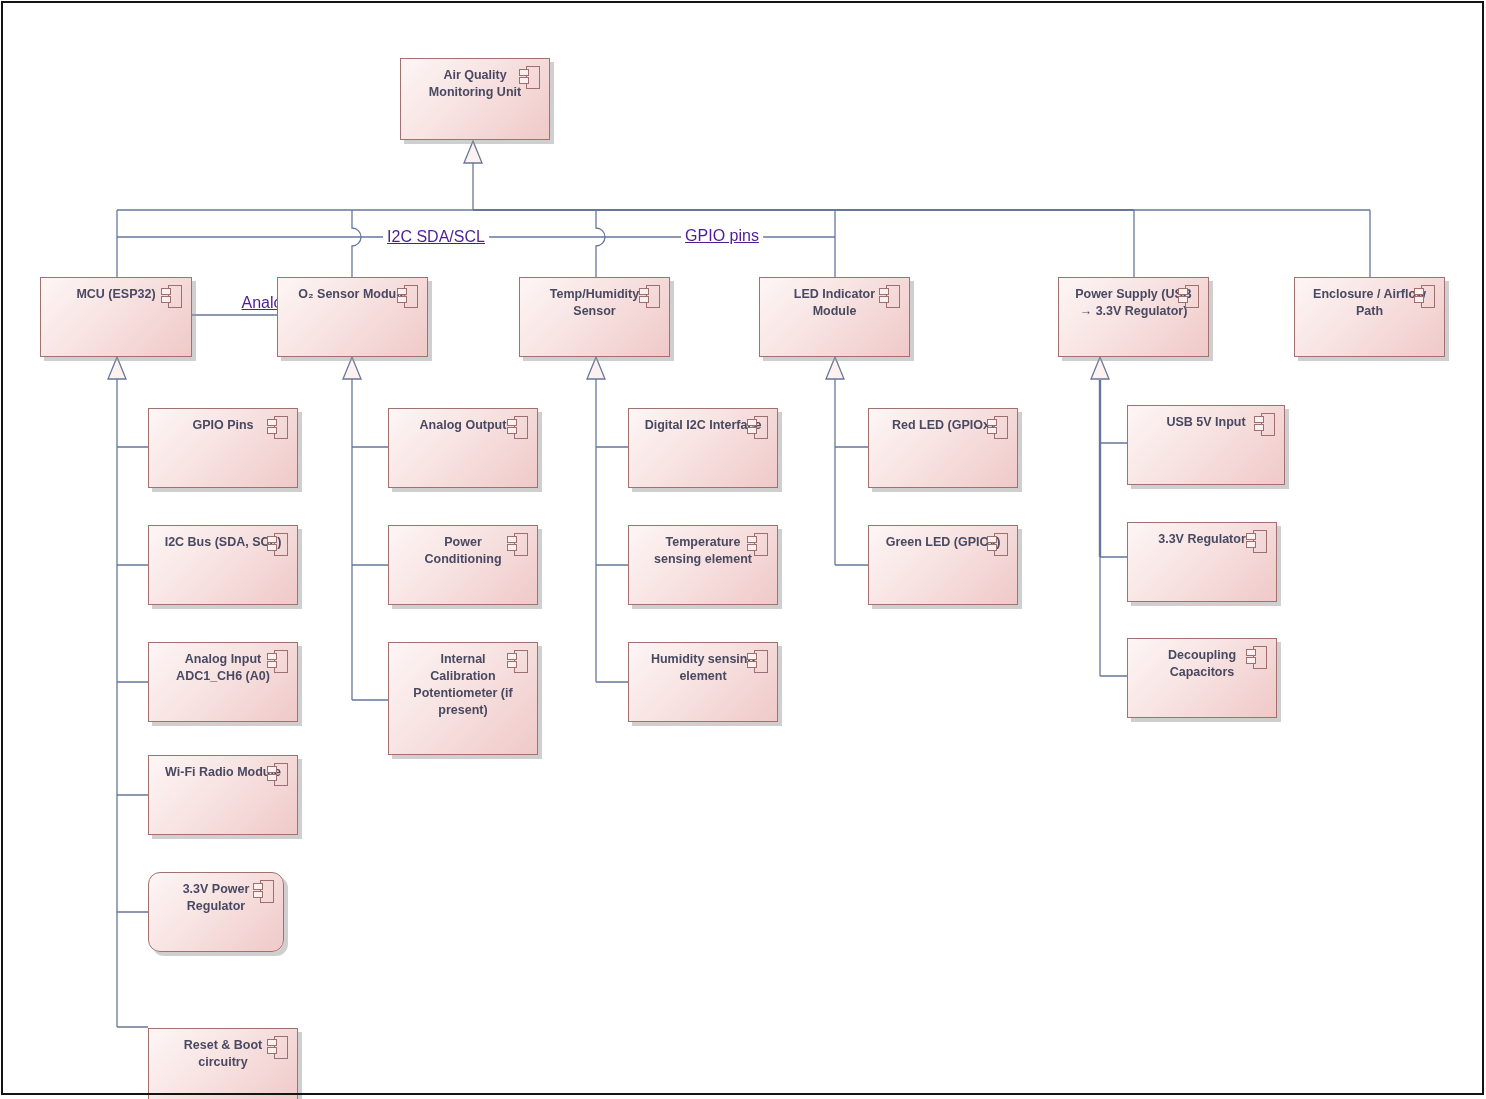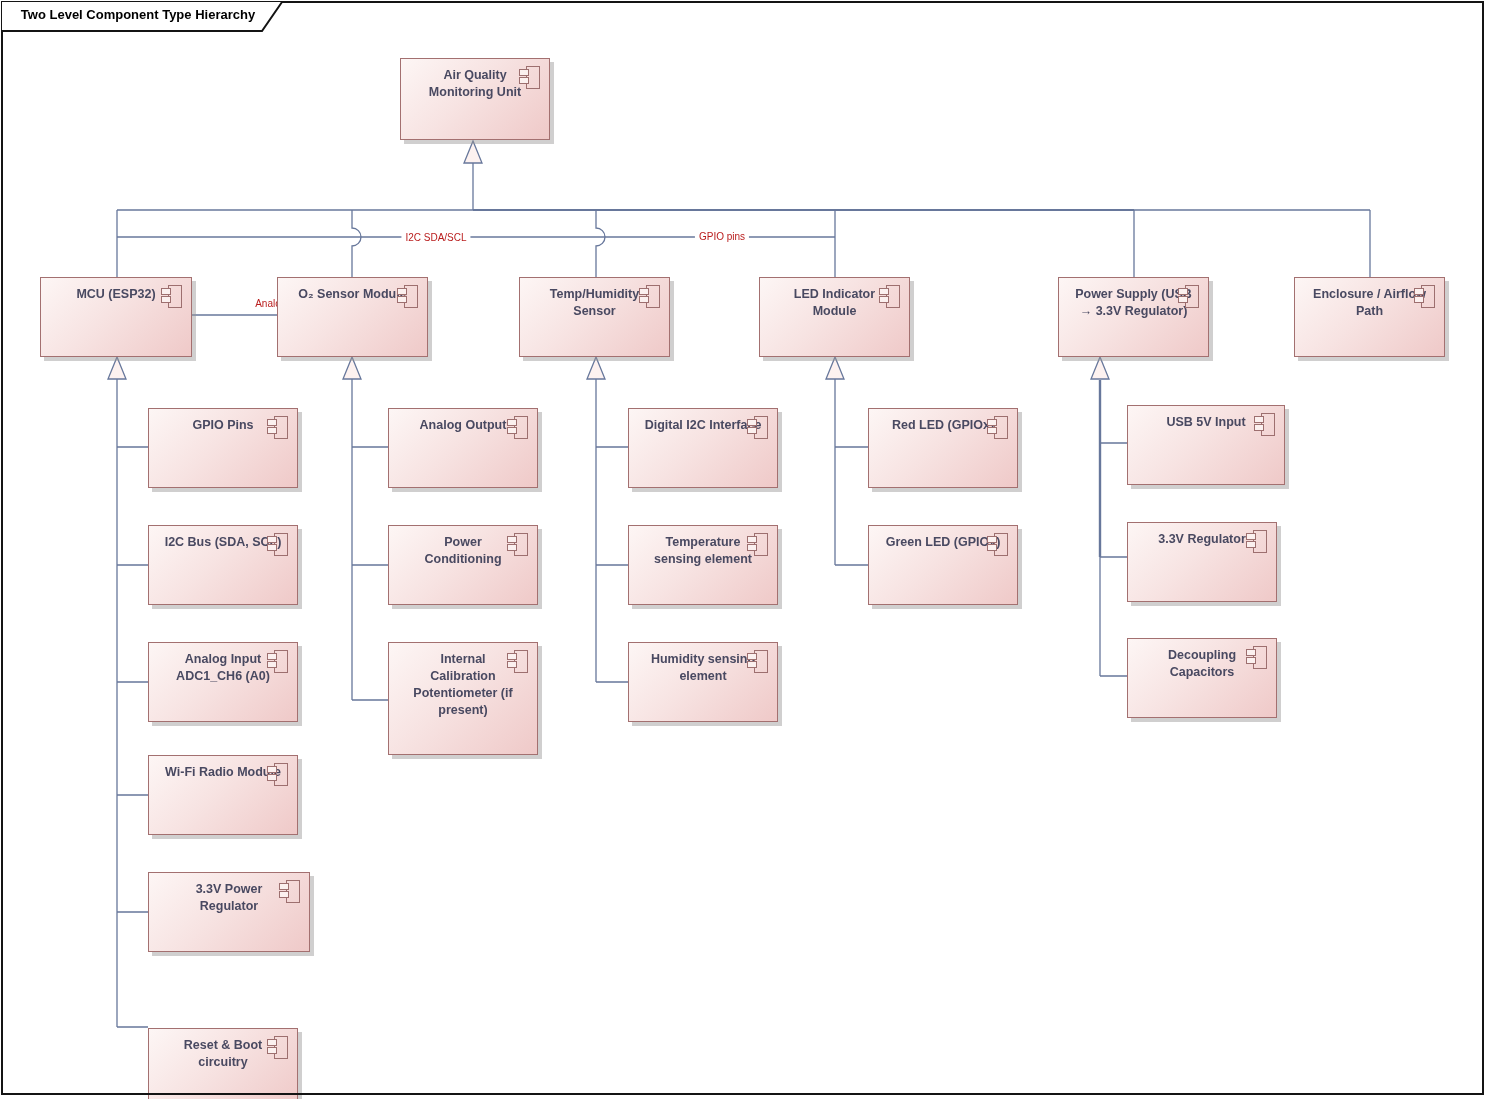--- a/index.html
+++ b/index.html
@@ -24,21 +24,21 @@
     position:absolute;left:4px;right:4px;top:8px;text-align:center;
     font-size:12.5px;font-weight:bold;line-height:17px;color:#494961;
     white-space:pre-line;
   }
   .comp-icon{position:absolute;top:7px;right:9px;width:21px;height:23px;}
   .comp-icon .ci-body{position:absolute;right:0;top:0;width:12px;height:21px;border:1.5px solid #9d6f6f;background:transparent;}
   .comp-icon .ci-tab1{position:absolute;left:0;top:3px;width:8px;height:5px;border:1.5px solid #9d6f6f;background:#fbf0ef;}
   .comp-icon .ci-tab2{position:absolute;left:0;top:11px;width:8px;height:5px;border:1.5px solid #9d6f6f;background:#fbf0ef;}
   .conn-label{
     position:absolute;transform:translate(-50%,-50%);
-    font-size:10px;color:#b91c1c;background:#ffffff;padding:0 4px;white-space:nowrap;
+    font-size:16px;color:#4c1d95;background:#ffffff;padding:0 4px;white-space:nowrap;text-decoration:underline;
   }
   #connector-layer{position:absolute;left:0;top:0;width:1486px;height:1099px;}
 </style>
 </head>
 <body>
 
 <div id="canvas">
 
   <svg id="connector-layer" viewBox="0 0 1486 1099" xmlns="http://www.w3.org/2000/svg">
     <g stroke="#67779b" stroke-width="1.3" fill="none">
@@ -124,21 +124,21 @@
         </span>
       </div>
       <div class="comp" style="left: 148px; top: 755px; width: 150px; height: 80px;">
         <div class="comp-label">Wi-Fi Radio Module</div>
         <span class="comp-icon">
           <span class="ci-body"></span>
           <span class="ci-tab1"></span>
           <span class="ci-tab2"></span>
         </span>
       </div>
-      <div class="comp" style="left: 148px; top: 872px; width: 162px; height: 80px;">
+      <div class="comp" style="left: 148px; top: 872px; width: 136px; height: 80px; border-radius: 12px;">
         <div class="comp-label">3.3V Power
 Regulator</div>
         <span class="comp-icon">
           <span class="ci-body"></span>
           <span class="ci-tab1"></span>
           <span class="ci-tab2"></span>
         </span>
       </div>
       <div class="comp" style="left: 148px; top: 1028px; width: 150px; height: 80px;">
         <div class="comp-label">Reset &amp; Boot
@@ -284,21 +284,14 @@
 Path</div>
         <span class="comp-icon">
           <span class="ci-body"></span>
           <span class="ci-tab1"></span>
           <span class="ci-tab2"></span>
         </span>
       </div>
     </div>
 
   <div id="frame-border"></div>
-  <div id="title-tab">
-    <svg width="290" height="34" xmlns="http://www.w3.org/2000/svg">
-      <polygon points="1,1 281,1 261,30 1,30" fill="#ffffff" stroke="none"></polygon>
-      <polyline points="1,30 261,30 281,1" fill="none" stroke="#141414" stroke-width="2"></polyline>
-    </svg>
-    <div class="tab-text">Two Level Component Type Hierarchy</div>
-  </div>
 
 </div>
 
 </body></html>

